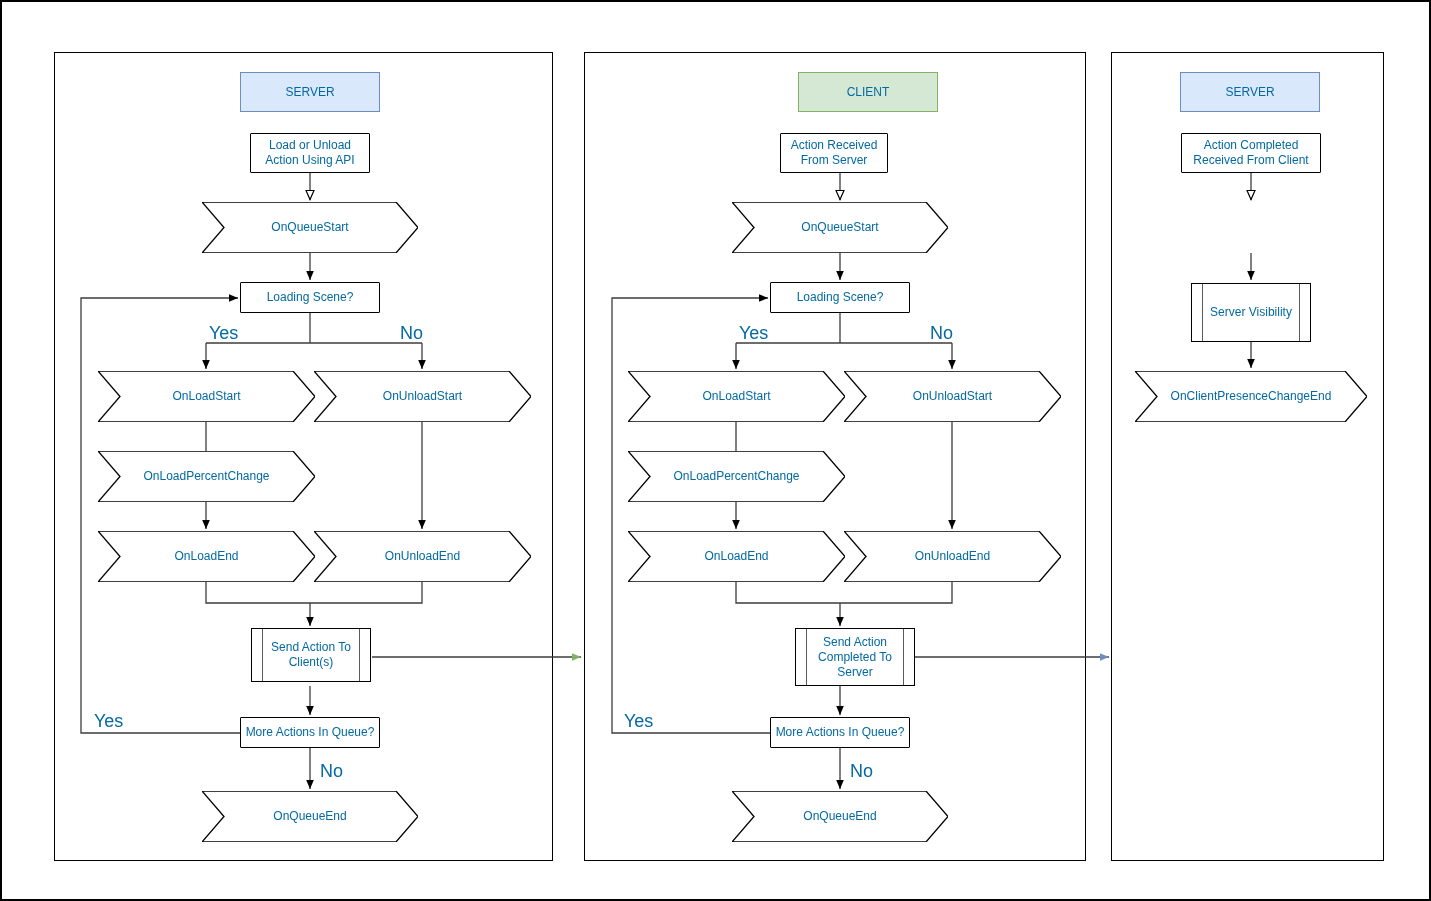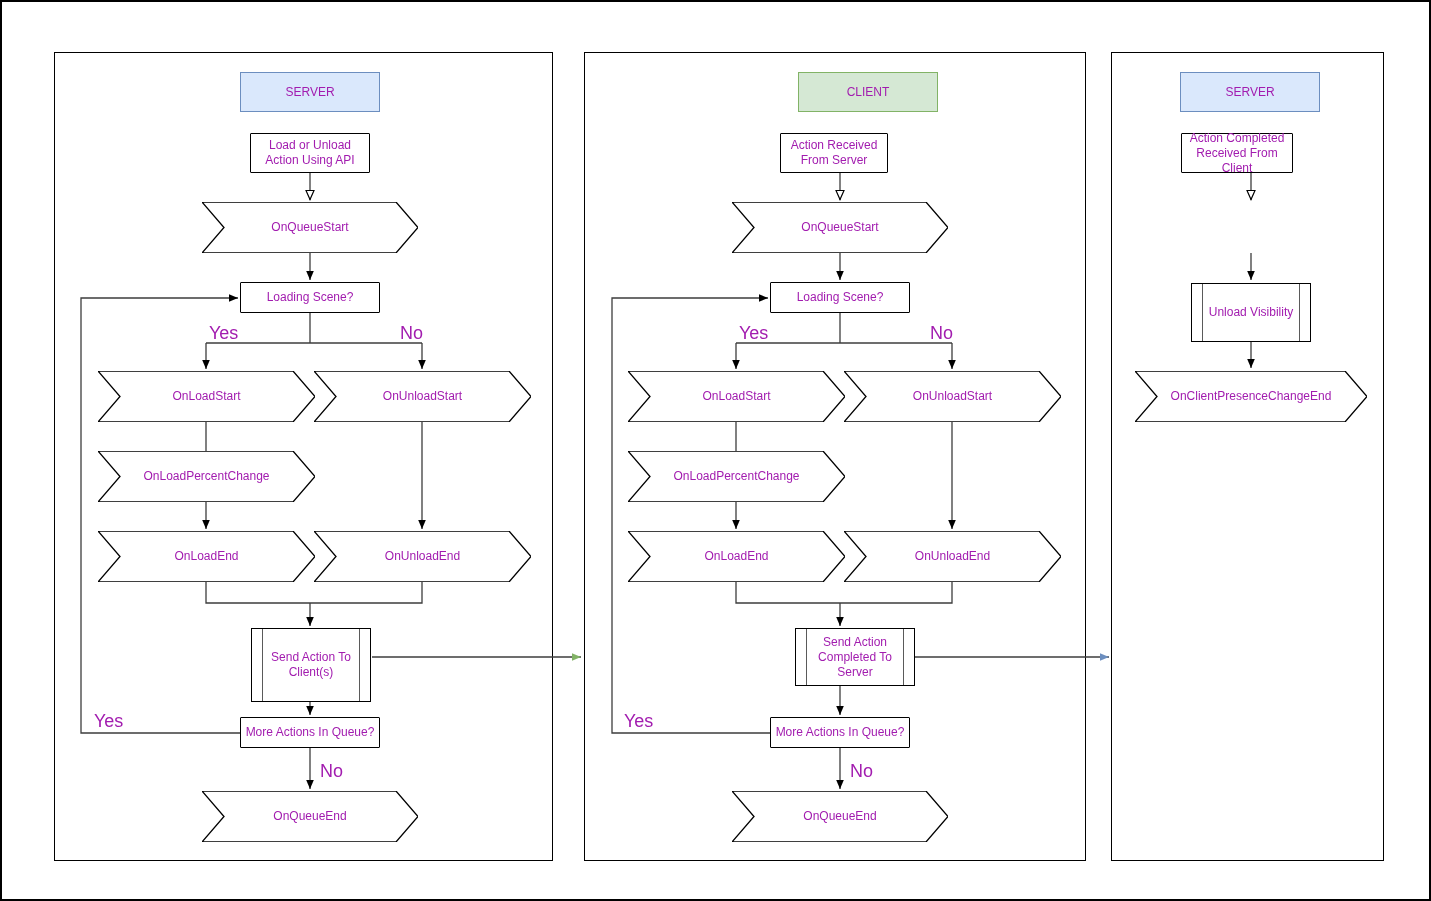--- a/index.html
+++ b/index.html
@@ -1,19 +1,19 @@
 <!DOCTYPE html>
 <html><head>
 <meta charset="utf-8">
 <style>
   html,body{margin:0;padding:0;background:#fff;}
   .canvas{
     position:relative;width:1431px;height:901px;background:#fff;
     border:2px solid #000;box-sizing:border-box;overflow:hidden;
-    font-family:"Liberation Sans", sans-serif;color:#a21caf;
+    font-family:"Liberation Sans", sans-serif;color:#0369a1;
   }
   .panel{position:absolute;border:1px solid #000;background:transparent;box-sizing:border-box;}
   #edges{position:absolute;left:0;top:0;width:1431px;height:901px;z-index:1;}
   .node{
     position:absolute;display:flex;align-items:center;justify-content:center;
     text-align:center;font-size:12px;line-height:15px;z-index:2;box-sizing:border-box;
   }
   .node .shape{position:absolute;left:0;top:0;width:100%;height:100%;display:block;}
   .lbl{position:relative;white-space:pre-line;padding:0 4px;}
   .hdr{border:1px solid #6c8ebf;background:#dae8fc;}
@@ -138,21 +138,21 @@
         <polygon points="0,0 195,0 217,25.5 195,51 0,51 22,25.5"></polygon>
       </svg>
     <span class="lbl">OnLoadEnd</span>
   </div>
   <div class="node chev" style="left:312px;top:529px;width:217px;height:51px;">
     <svg class="shape" viewBox="0 0 217 51" preserveAspectRatio="none">
         <polygon points="0,0 195,0 217,25.5 195,51 0,51 22,25.5"></polygon>
       </svg>
     <span class="lbl">OnUnloadEnd</span>
   </div>
-  <div class="node subr" style="left:249px;top:626px;width:120px;height:74px;">
+  <div class="node subr" style="left:249px;top:626px;width:120px;height:54px;">
     <div class="bar-l"></div>
     <div class="bar-r"></div>
     <span class="lbl">Send Action To
 Client(s)</span>
   </div>
   <div class="node rounded" style="left:238px;top:715px;width:140px;height:31px;">
     <span class="lbl" style="padding:0;">More Actions In Queue?</span>
   </div>
   <span class="branch-lbl" style="left:92px;top:712px;">Yes</span>
   <span class="branch-lbl" style="left:318px;top:762px;">No</span>
@@ -226,28 +226,28 @@
   <div class="node chev" style="left:730px;top:789px;width:216px;height:51px;">
     <svg class="shape" viewBox="0 0 216 51" preserveAspectRatio="none">
         <polygon points="0,0 194,0 216,25.5 194,51 0,51 22,25.5"></polygon>
       </svg>
     <span class="lbl">OnQueueEnd</span>
   </div>
 
   <div class="node hdr" style="left:1178px;top:70px;width:140px;height:40px;">
     <span class="lbl">SERVER</span>
   </div>
-  <div class="node rounded" style="left:1179px;top:131px;width:112px;height:40px;">
+  <div class="node rounded" style="left:1179px;top:131px;width:140px;height:40px;">
     <span class="lbl" style="padding:0;">Action Completed
 Received From Client</span>
   </div>
   <div class="node subr" style="left:1189px;top:281px;width:120px;height:59px;">
     <div class="bar-l"></div>
     <div class="bar-r"></div>
-    <span class="lbl" style="padding:0;">Unload Visibility</span>
+    <span class="lbl" style="padding:0;">Server Visibility</span>
   </div>
   <div class="node chev" style="left:1133px;top:369px;width:232px;height:51px;">
     <svg class="shape" viewBox="0 0 232 51" preserveAspectRatio="none">
         <polygon points="0,0 210,0 232,25.5 210,51 0,51 22,25.5"></polygon>
       </svg>
     <span class="lbl" style="padding:0;">OnClientPresenceChangeEnd</span>
   </div>
 
 </div>
 

